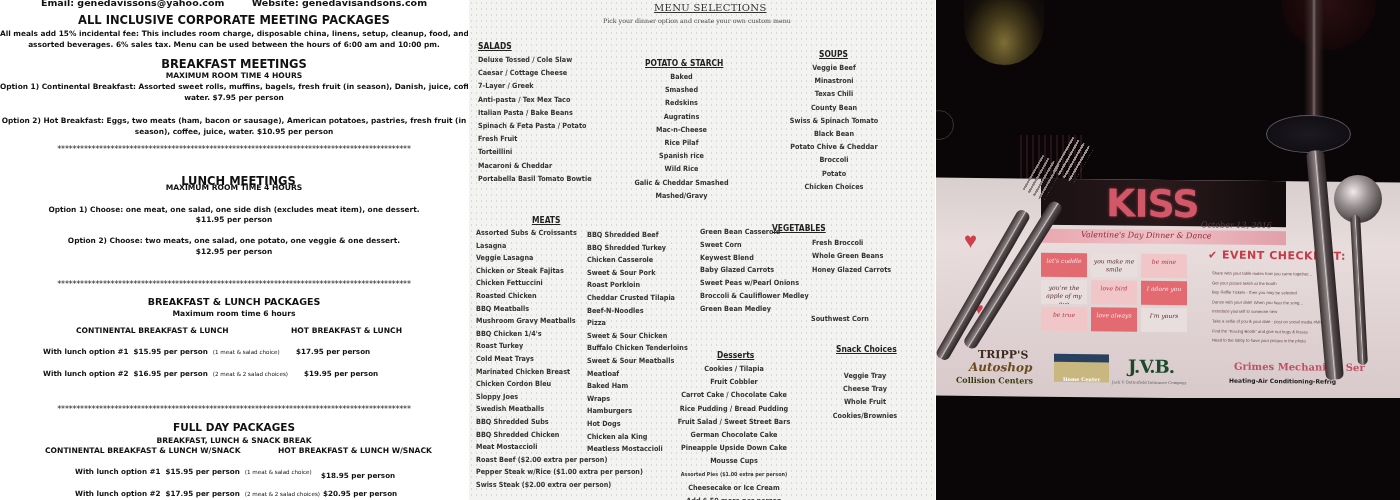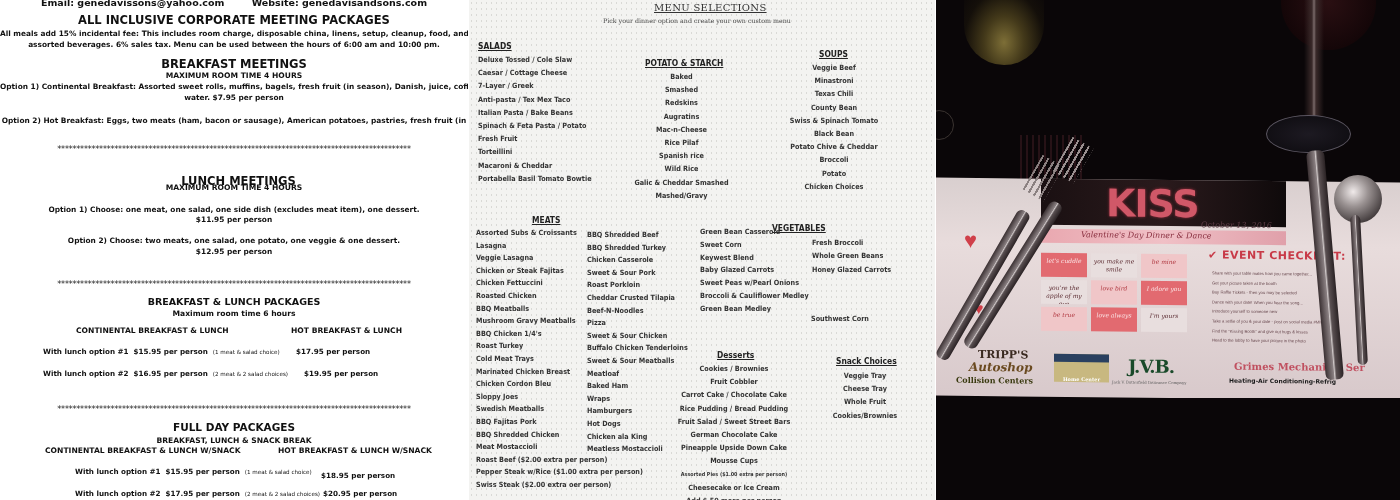--- a/index.html
+++ b/index.html
@@ -142,20 +142,21 @@
   </div>
   <div class="line h1" style="top:13px;">ALL INCLUSIVE CORPORATE MEETING PACKAGES</div>
   <div class="line small" style="top:29px;">All meals add 15% incidental fee: This includes room charge, disposable china, linens, setup, cleanup, food, and</div>
   <div class="line small" style="top:40px;">assorted beverages.  6% sales tax.  Menu can be used between the hours of 6:00 am and 10:00 pm.</div>
 
   <div class="line h1" style="top:57px;">BREAKFAST MEETINGS</div>
   <div class="line sub" style="top:71px;">MAXIMUM ROOM TIME 4 HOURS</div>
   <div class="line small" style="top:82px;">Option 1) Continental Breakfast: Assorted sweet rolls, muffins, bagels, fresh fruit (in season), Danish, juice, coffee,</div>
   <div class="line small" style="top:93px;">water.  $7.95 per person</div>
   <div class="line small" style="top:116px;">Option 2) Hot Breakfast: Eggs, two meats (ham, bacon or sausage), American potatoes, pastries, fresh fruit (in</div>
+  <div class="line small" style="top:127px;">season), coffee, juice, water.  $10.95 per person</div>
 
   <div class="line stars" style="top:145px;">*********************************************************************************************</div>
 
   <div class="line h1" style="top:174px;padding-left:9px;">LUNCH MEETINGS</div>
   <div class="line sub" style="top:183px;">MAXIMUM ROOM TIME 4 HOURS</div>
   <div class="line small" style="top:205px;">Option 1) Choose: one meat, one salad, one side dish (excludes meat item), one dessert.</div>
   <div class="line small" style="top:215px;">$11.95 per person</div>
   <div class="line small" style="top:236px;">Option 2) Choose: two meats, one salad, one potato, one veggie &amp; one dessert.</div>
   <div class="line small" style="top:247px;">$12.95 per person</div>
 
@@ -256,21 +257,21 @@
     <div>Roasted Chicken</div>
     <div>BBQ Meatballs</div>
     <div>Mushroom Gravy Meatballs</div>
     <div>BBQ Chicken 1/4's</div>
     <div>Roast Turkey</div>
     <div>Cold Meat Trays</div>
     <div>Marinated Chicken Breast</div>
     <div>Chicken Cordon Bleu</div>
     <div>Sloppy Joes</div>
     <div>Swedish Meatballs</div>
-    <div>BBQ Fajitas Pork</div>
+    <div>BBQ Shredded Subs</div>
     <div>BBQ Shredded Chicken</div>
     <div>Meat Mostaccioli</div>
     <div>Roast Beef ($2.00 extra per person)</div>
     <div>Pepper Steak w/Rice ($1.00 extra per person)</div>
     <div>Swiss Steak ($2.00 extra oer person)</div>
   </div>
   <div class="list" style="left:118px; top:229px; line-height:12.6px;">
     <div>BBQ Shredded Beef</div>
     <div>BBQ Shredded Turkey</div>
     <div>Chicken Casserole</div>
@@ -303,34 +304,34 @@
   </div>
   <div class="list" style="left:343px; top:236px; line-height:13.4px;">
     <div>Fresh Broccoli</div>
     <div>Whole Green Beans</div>
     <div>Honey Glazed Carrots</div>
   </div>
   <div class="list" style="left:342px; top:312px;">Southwest Corn</div>
 
   <div class="sec-head" style="left:248px; top:350px;">Desserts</div>
   <div class="list center" style="left:190px; top:362px; width:150px;">
-    <div>Cookies / Brownies</div>
+    <div>Cookies / Tilapia</div>
     <div>Fruit Cobbler</div>
     <div>Carrot Cake / Chocolate Cake</div>
     <div>Rice Pudding / Bread Pudding</div>
     <div>Fruit Salad  / Sweet Street Bars</div>
     <div>German Chocolate Cake</div>
     <div>Pineapple Upside Down Cake</div>
     <div>Mousse Cups</div>
     <div class="small-note">Assorted Pies ($1.00 extra per person)</div>
     <div>Cheesecake or Ice Cream</div>
     <div>Add $.50 more per person</div>
   </div>
 
-  <div class="sec-head" style="left:367px; top:356px;text-align:right;">Snack Choices</div>
+  <div class="sec-head" style="left:367px; top:344px;text-align:right;">Snack Choices</div>
   <div class="list center" style="left:350px; top:369px; width:92px;">
     <div>Veggie Tray</div>
     <div>Cheese Tray</div>
     <div>Whole Fruit</div>
     <div>Cookies/Brownies</div>
   </div>
 </section>
 
 <section class="photo">
   <div class="glass-left"></div>

